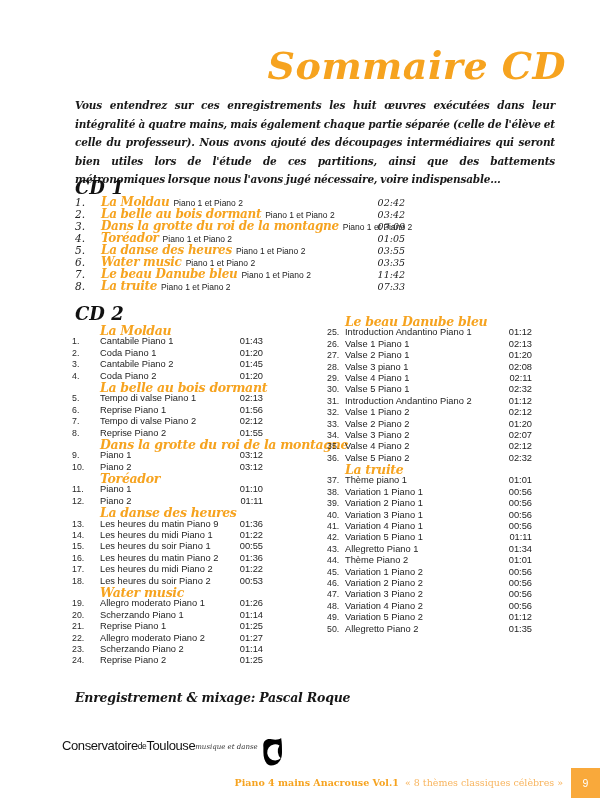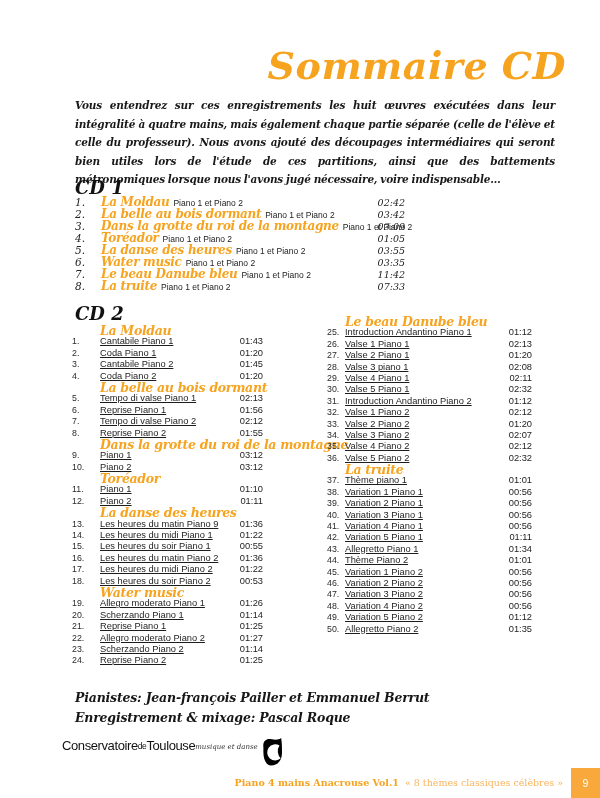--- a/index.html
+++ b/index.html
@@ -48,21 +48,21 @@
   .cd2-right{left:327px;top:316px;width:205px;}
   .sec-title{height:11.4px;line-height:11.4px;white-space:nowrap;overflow:visible;
     font-family:"DejaVu Serif",serif;font-style:italic;font-weight:bold;
     font-size:12.5px;letter-spacing:-0.3px;color:var(--accent);}
   .cd2-left .sec-title{padding-left:28px;}
   .cd2-right .sec-title{padding-left:18px;}
   .cd2-row{position:relative;display:flex;align-items:baseline;height:11.4px;line-height:11.4px;white-space:nowrap;}
   .cd2-row .num{flex:none;font-size:8.8px;color:#2a2a2a;}
   .cd2-left .cd2-row .num{width:28px;}
   .cd2-right .cd2-row .num{width:18px;}
-  .cd2-row .name{font-size:9.3px;color:#1d1d1d;text-decoration:underline;}
+  .cd2-row .name{font-size:9.3px;color:#1d1d1d;}
   .cd2-row .time{position:absolute;right:0;top:0;font-size:9.3px;color:#1d1d1d;}
 
   
   .credits{position:absolute;left:75px;top:690px;}
   .credits p{margin:0 0 5px 0;font-family:"DejaVu Serif",serif;font-style:italic;font-weight:bold;
     font-size:12.5px;letter-spacing:-0.2px;color:#161616;}
 
   
   .logo{position:absolute;left:62px;top:739px;display:flex;align-items:flex-start;}
   .logo-text{display:flex;flex-direction:row;align-items:flex-end;}
@@ -404,21 +404,20 @@
         <span class="time">01:12</span>
       </div>
       <div class="cd2-row">
         <span class="num">50.</span>
         <span class="name">Allegretto Piano 2</span>
         <span class="time">01:35</span>
       </div>
     </div>
 
   <div class="credits">
-    <p>Pianistes: Jean-françois Pailler et Emmanuel Berrut</p>
     <p>Enregistrement &amp; mixage: Pascal Roque</p>
   </div>
 
   <div class="logo">
     <div class="logo-text">
       <span class="logo-line1">Conservatoire</span>
       <span class="logo-line2"><span class="de">de</span><span>Toulouse</span></span>
       <span class="logo-tagline">musique et danse</span>
     </div>
     <span class="logo-icon">

